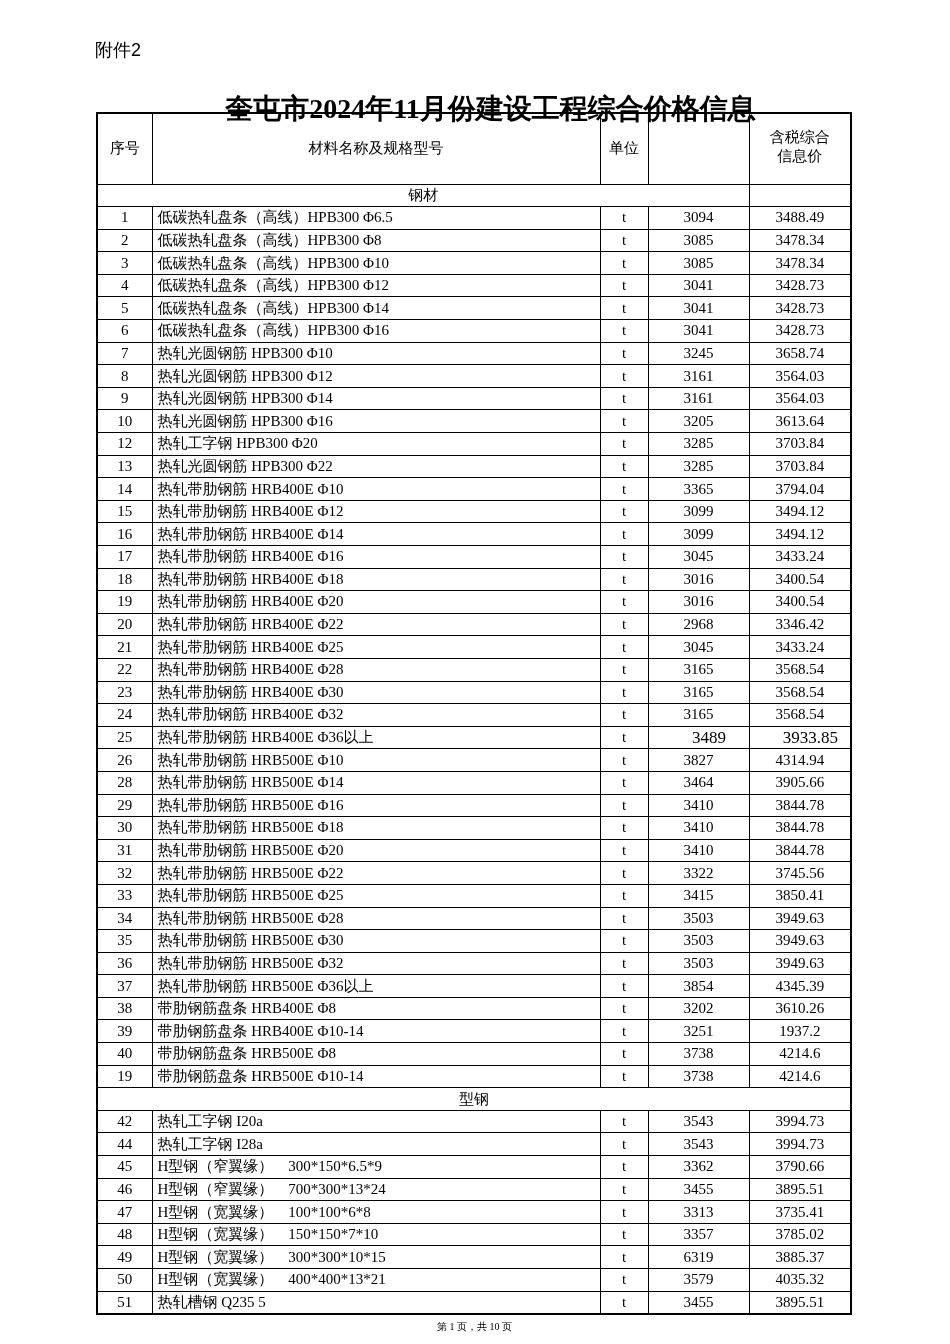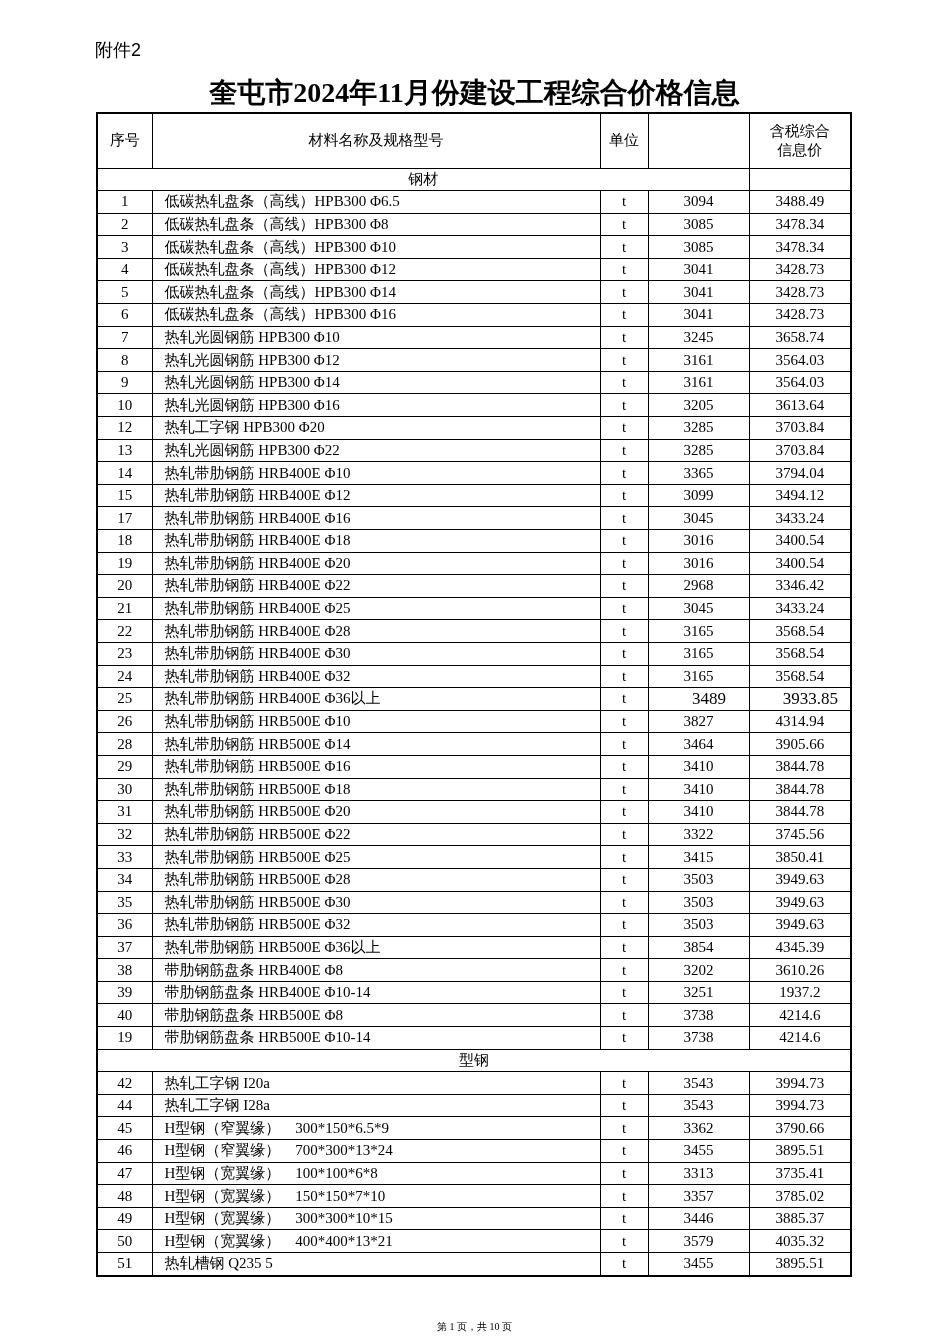--- a/index.html
+++ b/index.html
@@ -11,21 +11,21 @@
     color: #000;
     overflow: hidden;
   }
   .attachment {
     position: absolute; left: 95px; top: 38px;
     font-size: 18px;
     font-family: "Liberation Sans", "DejaVu Sans", sans-serif;
   }
   .title {
     position: absolute; left: 96px; top: 74px; width: 757px;
-    margin: 0; text-align: center;
+    margin: 16px; text-align: center;
     font-size: 28px; font-weight: bold;
     white-space: nowrap;
   }
   table.price-table {
     position: absolute; left: 96px; top: 112px;
     border-collapse: collapse; table-layout: fixed;
     border: 2px solid #000;
   }
   .price-table th, .price-table td {
     border: 1px solid #000;
@@ -36,25 +36,25 @@
     white-space: nowrap;
     font-weight: normal;
   }
   .price-table thead th { height: 37px; }
   .price-table td { height: 21.6px; }
   col.c-seq   { width: 55px; }
   col.c-name  { width: 448px; }
   col.c-unit  { width: 48px; }
   col.c-blank { width: 101px; }
   col.c-price { width: 102px; }
-  td.cell-name { text-align: left; padding-left: 12px; margin-top: 8px; }
+  td.cell-name { text-align: left; padding-left: 5px; margin-top: 8px; }
   .price-header-wrap {
-    width: 70px; margin: 8px auto;
+    width: 70px; margin: 16px auto;
     white-space: normal; word-break: break-all;
-    line-height: 1.25; font-size: 15px;
+    line-height: 1.25; font-size: 15px; font-family: Liberation Mono, monospace;
   }
   td.alt-num { font-size: 17px; font-family: "Liberation Serif", serif; padding-left: 21px; }
   .footer {
     position: absolute; left: 96px; top: 1320px; width: 757px;
     text-align: center; font-size: 10px;
   }
 </style>
 </head>
 <body>
 
@@ -178,20 +178,27 @@
         <td class="cell-tax-inclusive-price">3794.04</td>
       </tr>
       <tr>
         <td class="cell-seq">15</td>
         <td class="cell-name">热轧带肋钢筋 HRB400E Φ12</td>
         <td class="cell-unit">t</td>
         <td class="cell-unlabeled-price">3099</td>
         <td class="cell-tax-inclusive-price">3494.12</td>
       </tr>
       <tr>
+        <td class="cell-seq">16</td>
+        <td class="cell-name">热轧带肋钢筋 HRB400E Φ14</td>
+        <td class="cell-unit">t</td>
+        <td class="cell-unlabeled-price">3099</td>
+        <td class="cell-tax-inclusive-price">3494.12</td>
+      </tr>
+      <tr>
         <td class="cell-seq">17</td>
         <td class="cell-name">热轧带肋钢筋 HRB400E Φ16</td>
         <td class="cell-unit">t</td>
         <td class="cell-unlabeled-price">3045</td>
         <td class="cell-tax-inclusive-price">3433.24</td>
       </tr>
       <tr>
         <td class="cell-seq">18</td>
         <td class="cell-name">热轧带肋钢筋 HRB400E Φ18</td>
         <td class="cell-unit">t</td>
@@ -394,21 +401,21 @@
         <td class="cell-seq">48</td>
         <td class="cell-name">H型钢（宽翼缘）　150*150*7*10</td>
         <td class="cell-unit">t</td>
         <td class="cell-unlabeled-price">3357</td>
         <td class="cell-tax-inclusive-price">3785.02</td>
       </tr>
       <tr>
         <td class="cell-seq">49</td>
         <td class="cell-name">H型钢（宽翼缘）　300*300*10*15</td>
         <td class="cell-unit">t</td>
-        <td class="cell-unlabeled-price">3446</td>
+        <td class="cell-unlabeled-price">6319</td>
         <td class="cell-tax-inclusive-price">3885.37</td>
       </tr>
       <tr>
         <td class="cell-seq">50</td>
         <td class="cell-name">H型钢（宽翼缘）　400*400*13*21</td>
         <td class="cell-unit">t</td>
         <td class="cell-unlabeled-price">3579</td>
         <td class="cell-tax-inclusive-price">4035.32</td>
       </tr>
       <tr>

